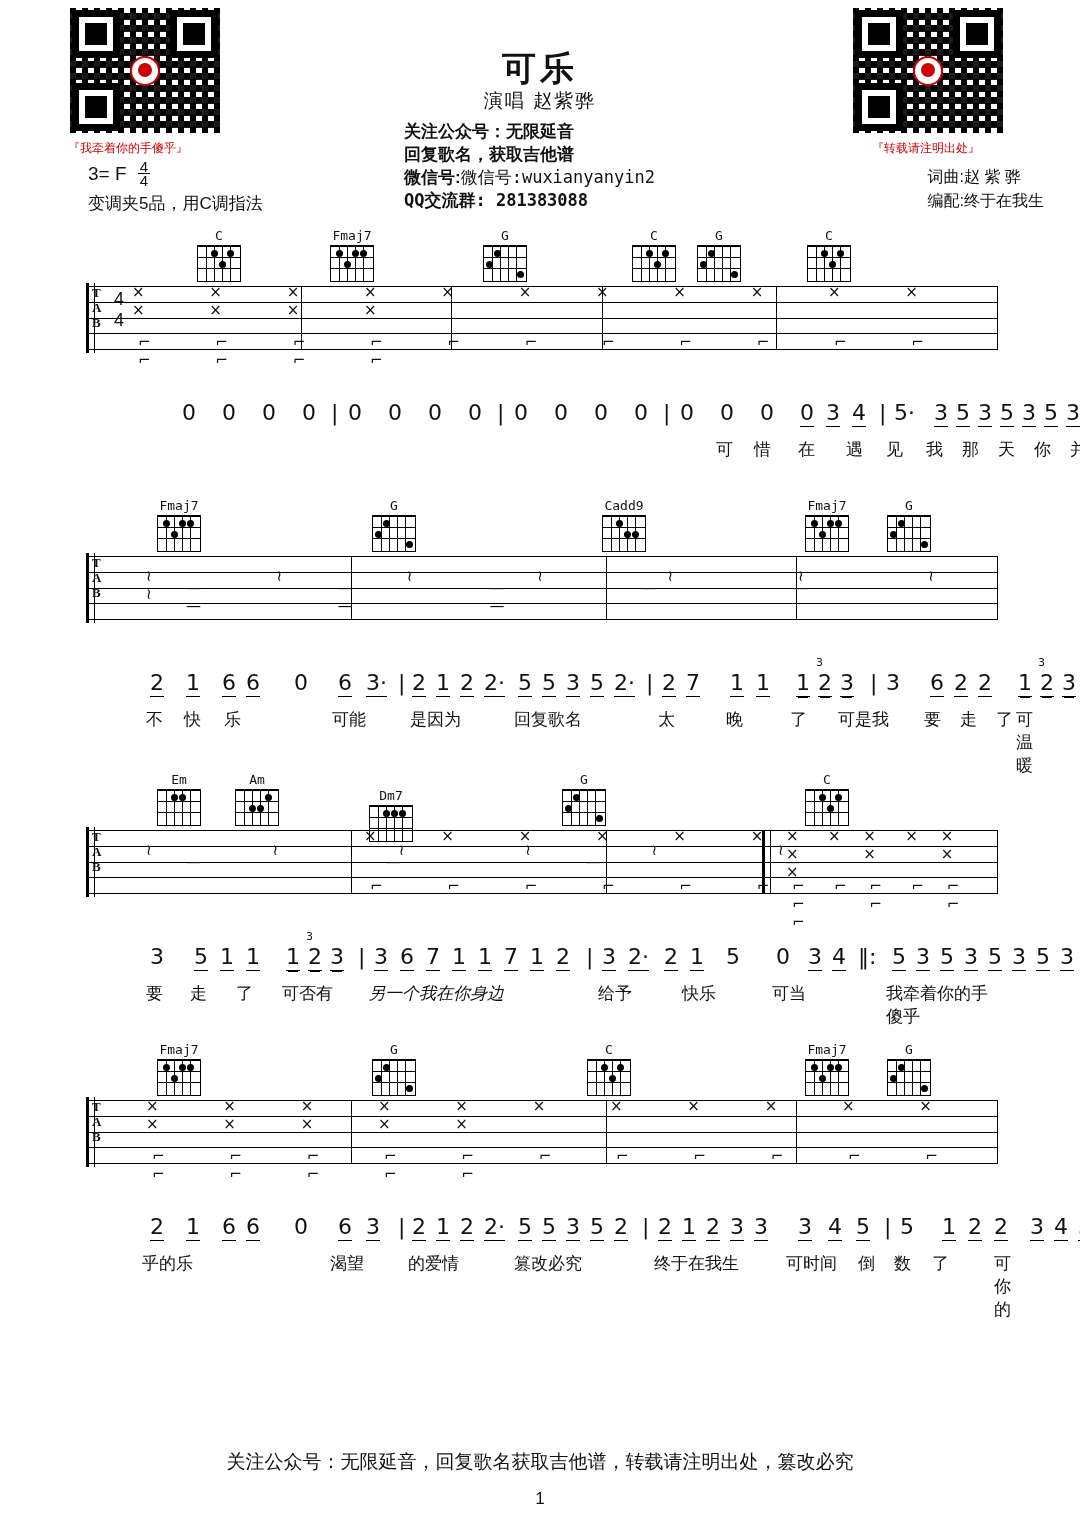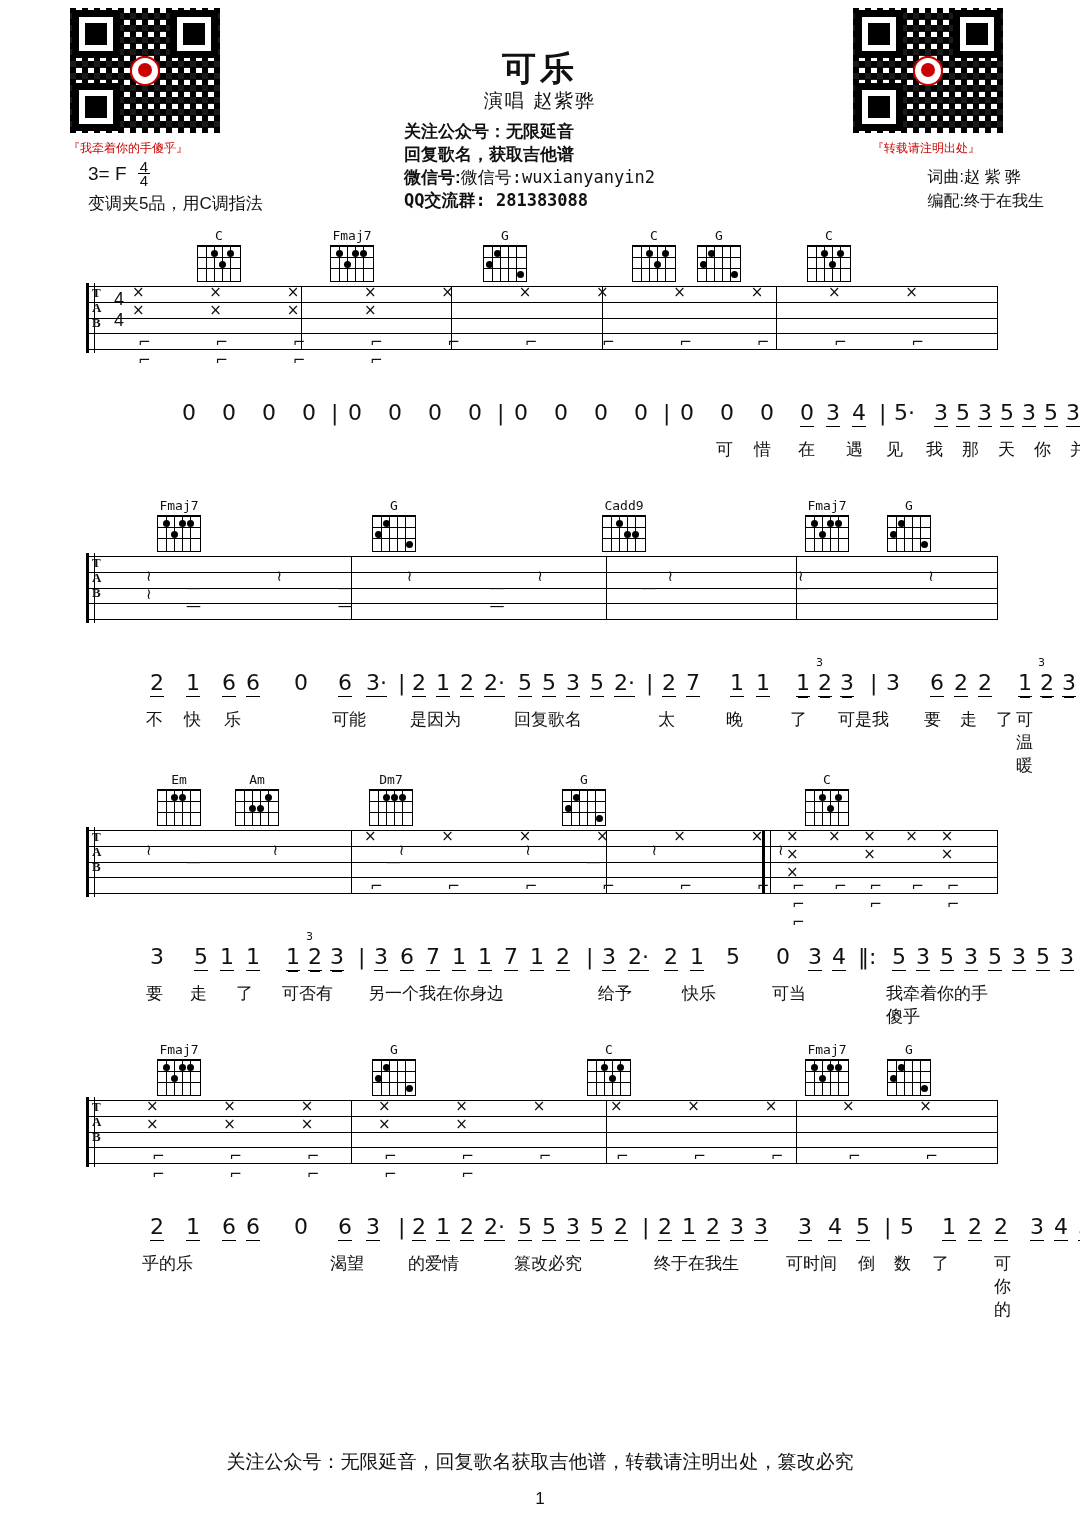--- a/index.html
+++ b/index.html
@@ -459,21 +459,21 @@
         <div class="v" style="left:16px;"></div>
         <div class="v" style="left:24px;"></div>
         <div class="v" style="left:32px;"></div>
       <div class="h" style="top:10px;"></div>
         <div class="h" style="top:21px;"></div>
       <div class="dot" style="left:13px;top:14px;"></div>
         <div class="dot" style="left:21px;top:14px;"></div>
         <div class="dot" style="left:29px;top:3px;"></div>
     </div>
   </div>
-  <div class="chordbox" style="left:282px;top:0;">
+  <div class="chordbox" style="left:282px;top:16px;">
     <div class="nm">Dm7</div>
     <div class="grid">
       <div class="v" style="left:8px;"></div>
         <div class="v" style="left:16px;"></div>
         <div class="v" style="left:24px;"></div>
         <div class="v" style="left:32px;"></div>
       <div class="h" style="top:10px;"></div>
         <div class="h" style="top:21px;"></div>
       <div class="dot" style="left:21px;top:3px;"></div>
         <div class="dot" style="left:29px;top:3px;"></div>
@@ -564,21 +564,21 @@
     <span class="num ul" style="left:926px;">3</span>
     <span class="num ul" style="left:950px;">5</span>
     <span class="num ul" style="left:974px;">3</span>
 
   </div>
   <div class="lyricrow" style="top:210px;">
     <span class="lyr" style="left:60px;">要</span>
     <span class="lyr" style="left:104px;">走</span>
     <span class="lyr" style="left:150px;">了</span>
     <span class="lyr" style="left:196px;">可否有</span>
-    <span class="lyr" style="left:282px;">另一个我在你身边</span>
+    <span class="lyr" style="left:282px;font-style:italic;">另一个我在你身边</span>
     <span class="lyr" style="left:512px;">给予</span>
     <span class="lyr" style="left:596px;">快乐</span>
     <span class="lyr" style="left:686px;">可当</span>
     <span class="lyr" style="left:800px;">我牵着你的手傻乎</span>
   </div>
 </div>
 
 <div class="system" style="top:1042px;">
   <div class="chordbox" style="left:70px;top:0;">
     <div class="nm">Fmaj7</div>

